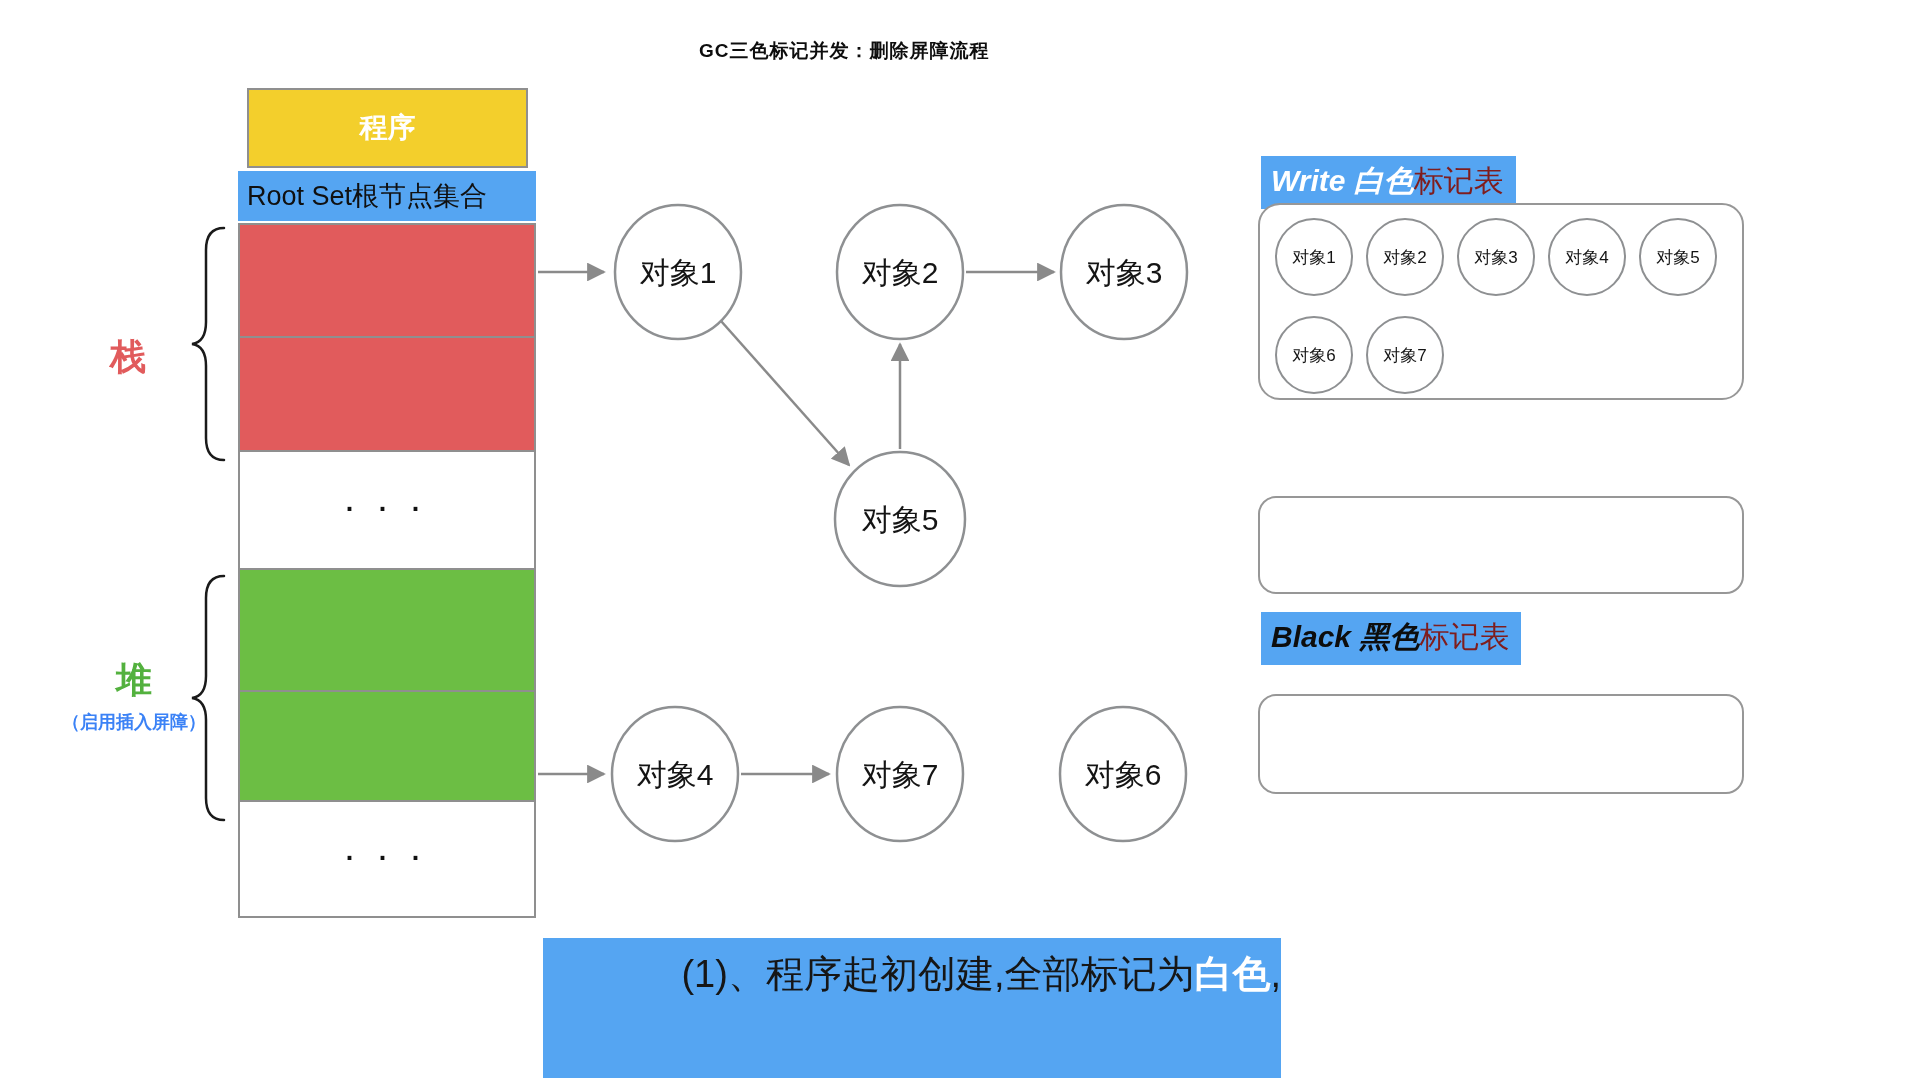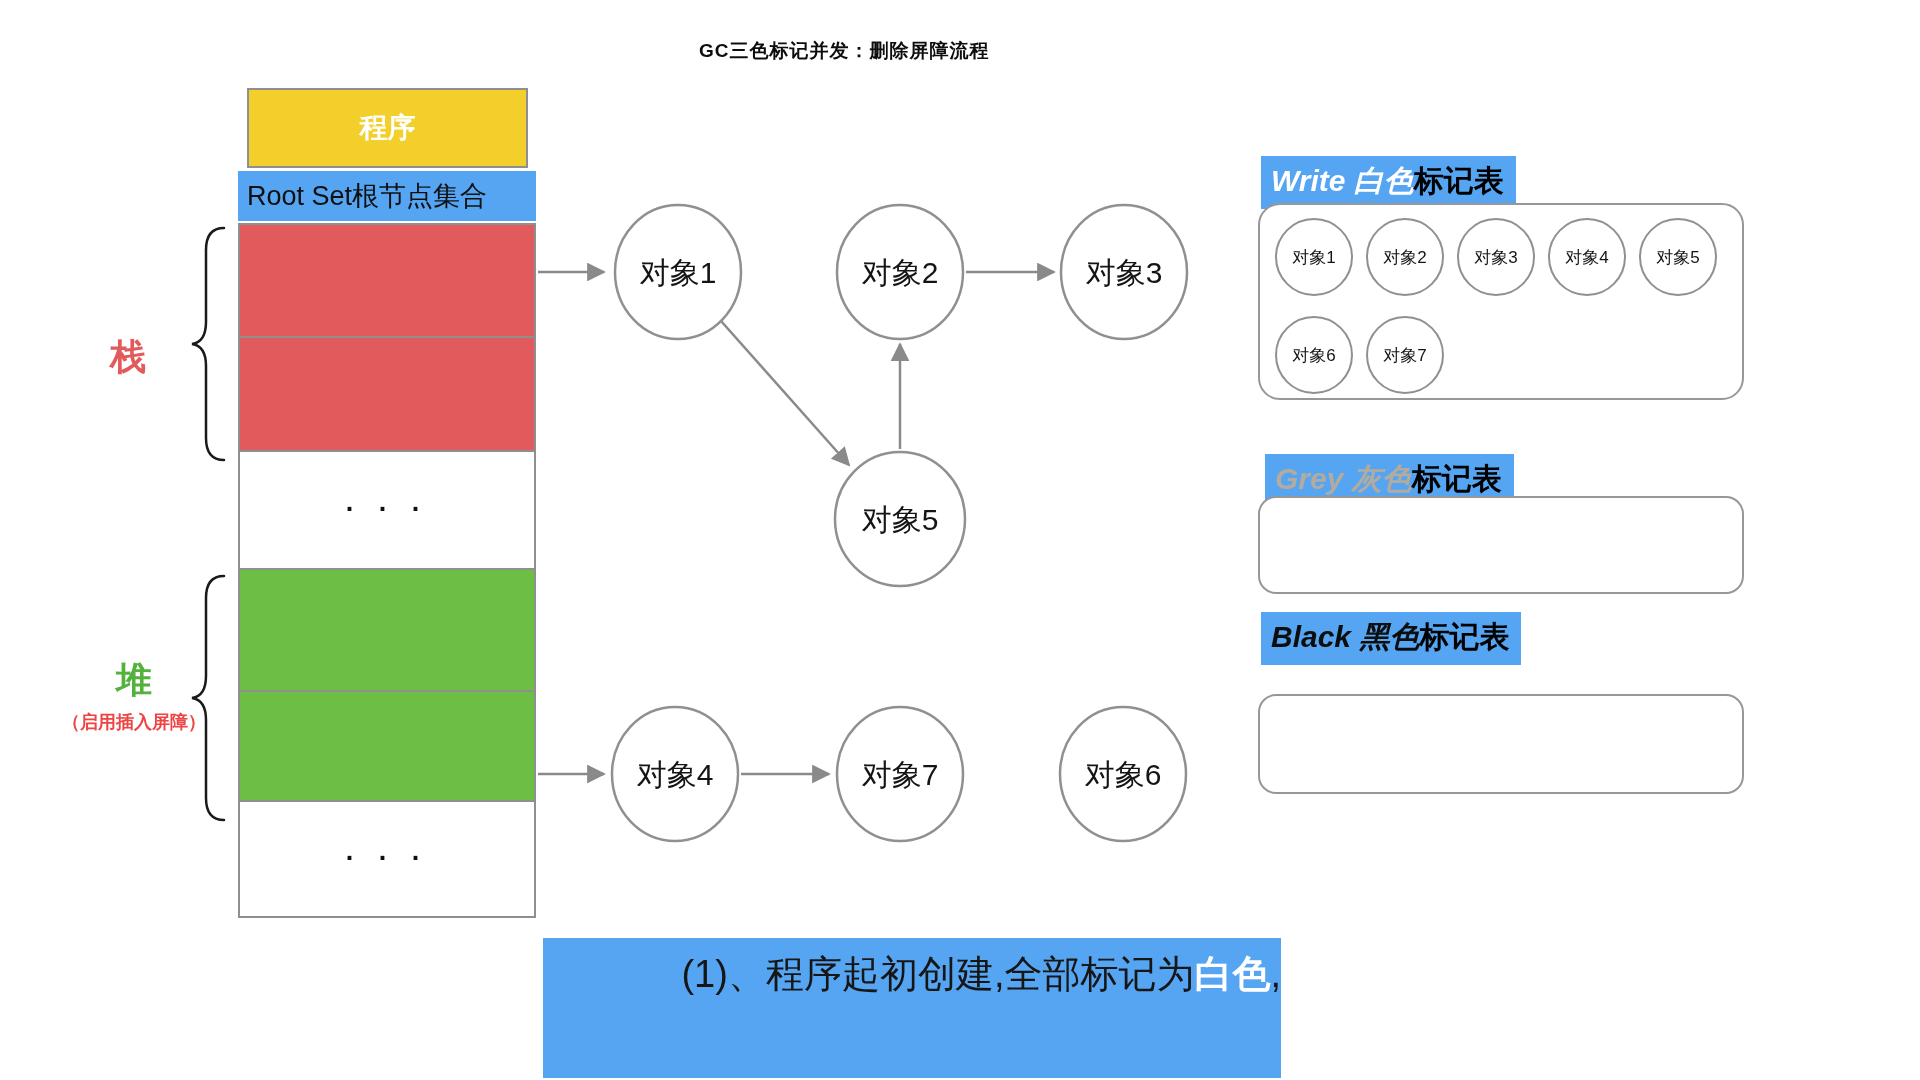--- a/index.html
+++ b/index.html
@@ -16,28 +16,28 @@
   .program{background:#F3CF2C;color:#ffffff;font-size:28px;font-weight:700;
            display:flex;align-items:center;justify-content:center;}
   .rootset{background:#55A5F2;color:#101010;font-size:27px;display:flex;align-items:center;
            padding-left:9px;box-sizing:border-box;border:none;}
   .seg-red{background:#E15B5C;}
   .seg-green{background:#6CBE44;}
   .seg-white{background:#ffffff;display:flex;align-items:center;justify-content:center;}
   .dots{font-size:27px;font-weight:700;letter-spacing:9px;color:#101010;margin-top:-16px;}
   .lbl-stack{color:#E15B5C;font-size:36px;font-weight:700;}
   .lbl-heap{color:#53B13E;font-size:36px;font-weight:700;}
-  .lbl-heap-note{color:#ef4444;font-size:18px;font-weight:700;}
+  .lbl-heap-note{color:#3b82f6;font-size:18px;font-weight:700;}
   
   .tbl-header{font-size:30px;background:#55A5F2;padding:5px 12px 7px 10px;white-space:nowrap;}
   .tbl-header .en{font-weight:700;font-style:italic;}
   .hdr-white .en{color:#ffffff;}
   .hdr-grey .en{color:#B3AB9E;}
   .hdr-black .en{color:#0d0d0d;}
-  .tbl-header .zh{color:#000000;font-weight:700;}
+  .tbl-header .zh{color:#7f1d1d;font-weight:400;}
   .tbl-box{box-sizing:border-box;background:#fff;border:2px solid #979797;border-radius:22px;}
   .tbl-items{display:flex;flex-wrap:wrap;gap:20px 13px;padding:13px 0 0 15px;}
   .mini-circle{width:78px;height:78px;border:2px solid #8e9092;border-radius:50%;
                box-sizing:border-box;display:flex;align-items:center;justify-content:center;
                font-size:17px;color:#141414;background:#fff;}
   
   .caption{background:#55A5F2;color:#161616;font-size:38px;line-height:66px;
            text-align:right;padding-top:3px;box-sizing:border-box;}
   .caption .em{color:#ffffff;font-weight:700;}
   
@@ -134,23 +134,20 @@
       <div class="mini-circle">对象1</div>
       <div class="mini-circle">对象2</div>
       <div class="mini-circle">对象3</div>
       <div class="mini-circle">对象4</div>
       <div class="mini-circle">对象5</div>
       <div class="mini-circle">对象6</div>
       <div class="mini-circle">对象7</div>
     </div>
   </div>
 
-  <div class="abs tbl-header hdr-grey" style="left:1265px;top:454px;">
-    <span class="en">Grey 灰色</span><span class="zh">标记表</span>
-  </div>
   <div class="abs tbl-box" style="left:1258px;top:496px;width:486px;height:98px;border-radius:18px;"></div>
 
   <div class="abs tbl-header hdr-black" style="left:1261px;top:612px;text-align:right;">
     <span class="en">Black 黑色</span><span class="zh">标记表</span>
   </div>
   <div class="abs tbl-box" style="left:1258px;top:694px;width:486px;height:100px;border-radius:18px;"></div>
 
   <div class="abs caption" style="left:543px;top:938px;width:738px;height:140px;">
     <div><span>(1)、程序起初创建,全部标记为</span><span class="em">白色</span><span>,</span></div>
   </div>

